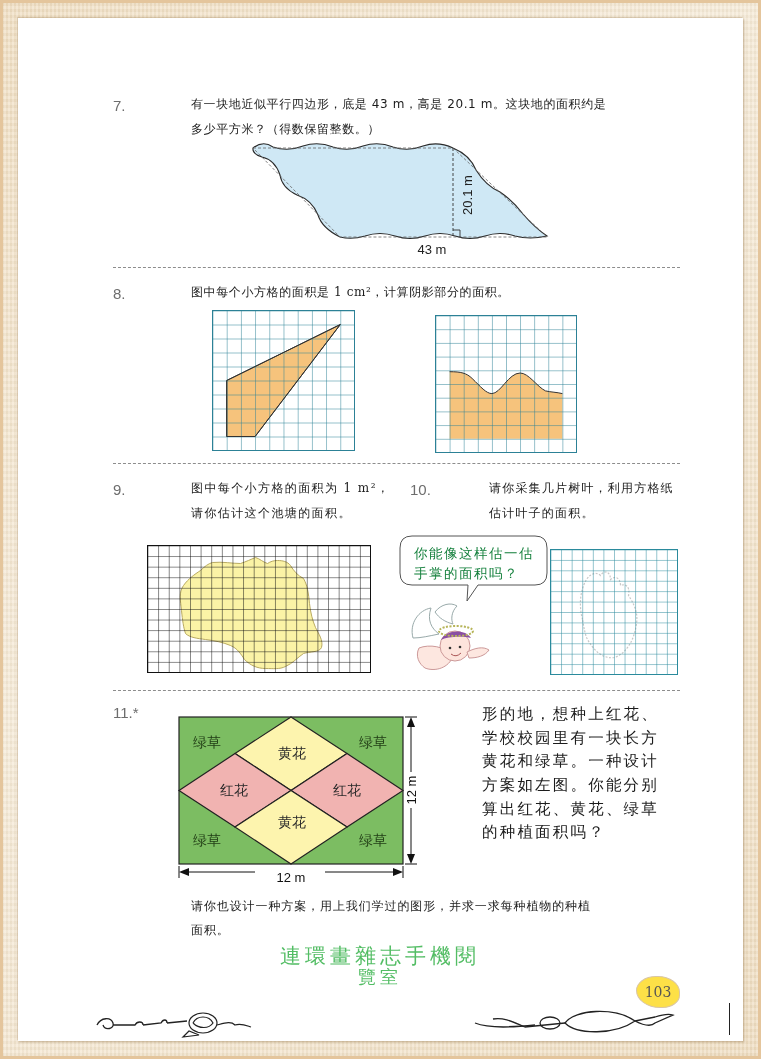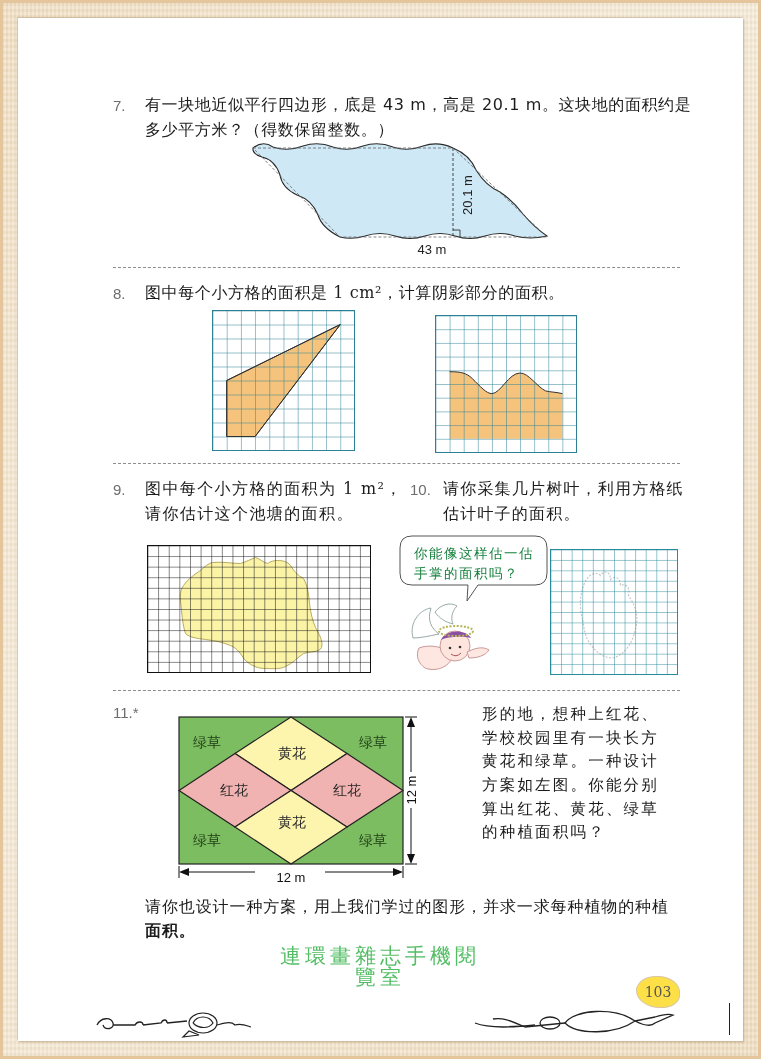--- a/index.html
+++ b/index.html
@@ -8,31 +8,31 @@
       repeating-linear-gradient(90deg, rgba(255,255,255,0.18) 0 2px, rgba(0,0,0,0.02) 2px 4px),
       repeating-linear-gradient(0deg, rgba(255,255,255,0.15) 0 3px, rgba(0,0,0,0.02) 3px 6px),
       linear-gradient(135deg,#f0ddc0 0%,#f6ead6 40%,#efdcbf 100%);
     font-family:"DejaVu Serif","Liberation Serif",serif;color:#222;}
   .frame-edge{position:absolute;left:0;top:0;width:761px;height:1059px;box-sizing:border-box;
     border:3px solid #e4c59c;pointer-events:none;}
   .panel{position:absolute;left:18px;top:18px;width:725px;height:1023px;background:#fff;
     box-shadow:1px 1px 2px rgba(150,120,80,0.5), -1px -1px 1px rgba(150,120,80,0.25);}
   .abs{position:absolute;}
   .num{position:absolute;color:#6d6d6d;font-size:15px;font-family:"Liberation Sans",sans-serif;}
-  .txt{position:absolute;font-size:16px;line-height:25px;white-space:nowrap;color:#1c1c1c;letter-spacing:0.6px;}
+  .txt{position:absolute;font-size:12px;line-height:25px;white-space:nowrap;color:#1c1c1c;letter-spacing:0.6px;margin-left:46px;}
   .txt-sans{font-family:"DejaVu Sans",sans-serif;}
   .dash{position:absolute;left:113px;width:567px;height:0;border-top:1px dashed #8d8d8d;}
   .desc{position:absolute;left:482px;top:703px;font-size:15.5px;line-height:23.7px;letter-spacing:2.2px;white-space:nowrap;color:#1c1c1c;}
   .desc div{height:23.7px;}
   .bubble-txt{position:absolute;left:414px;top:543px;font-size:13.5px;line-height:20px;color:#15803d;letter-spacing:1.5px;white-space:nowrap;font-family:"DejaVu Sans",sans-serif;}
   .pgnum{position:absolute;left:636px;top:976px;width:42px;height:30px;border-radius:45% 50% 40% 55%;
     background:#fde047;border:1px solid #d9c6a6;color:#555;font-size:14px;text-align:center;line-height:30px;}
   .wm{position:absolute;left:225px;top:946px;width:310px;text-align:center;color:#36b24a;opacity:0.85;
     font-family:"DejaVu Sans",sans-serif;font-size:21px;line-height:21px;letter-spacing:4px;}
-  .wm .l2{font-size:21px;line-height:20px;}
+  .wm .l2{font-size:18px;line-height:20px;}
 </style>
 </head>
 <body>
 
 <div class="frame-edge"></div>
 <div class="panel"></div>
 
 <div class="num" style="left:113px;top:97px;">7.</div>
 <div class="txt txt-sans" style="left:145px;top:92px;">有一块地近似平行四边形，底是 43 m，高是 20.1 m。这块地的面积约是</div>
 <div class="txt txt-sans" style="left:145px;top:117px;">多少平方米？（得数保留整数。）</div>
@@ -174,21 +174,21 @@
 <div class="desc">
   <div>形的地，想种上红花、</div>
   <div>学校校园里有一块长方</div>
   <div>黄花和绿草。一种设计</div>
   <div>方案如左图。你能分别</div>
   <div>算出红花、黄花、绿草</div>
   <div>的种植面积吗？</div>
 </div>
 
 <div class="txt" style="left:145px;top:894px;letter-spacing:0.9px;">请你也设计一种方案，用上我们学过的图形，并求一求每种植物的种植</div>
-<div class="txt" style="left:145px;top:918px;letter-spacing:0.9px;font-weight:bold;">面积。</div>
+<div class="txt" style="left:145px;top:918px;letter-spacing:0.9px;">面积。</div>
 
 <div class="pgnum">103</div>
 <div class="abs" style="left:729px;top:1003px;width:1px;height:32px;background:#222;"></div>
 
 <svg class="abs" style="left:95px;top:1005px;" width="580" height="34" viewBox="0 0 580 34">
   <path d="M2,20 C6,12 16,12 18,18 C20,24 10,26 8,20 M18,20 L40,20 C42,16 48,16 48,20 M48,20 L66,18 C68,14 72,14 72,18 M72,18 L92,16" fill="none" stroke="#222" stroke-width="1.3"></path>
   <g fill="none" stroke="#222" stroke-width="1.2">
     <ellipse cx="108" cy="18" rx="14" ry="10"></ellipse>
     <path d="M98,18 C102,10 114,10 118,18 C114,24 104,24 98,18"></path>
     <path d="M94,26 L88,32 L104,30 Z"></path>

